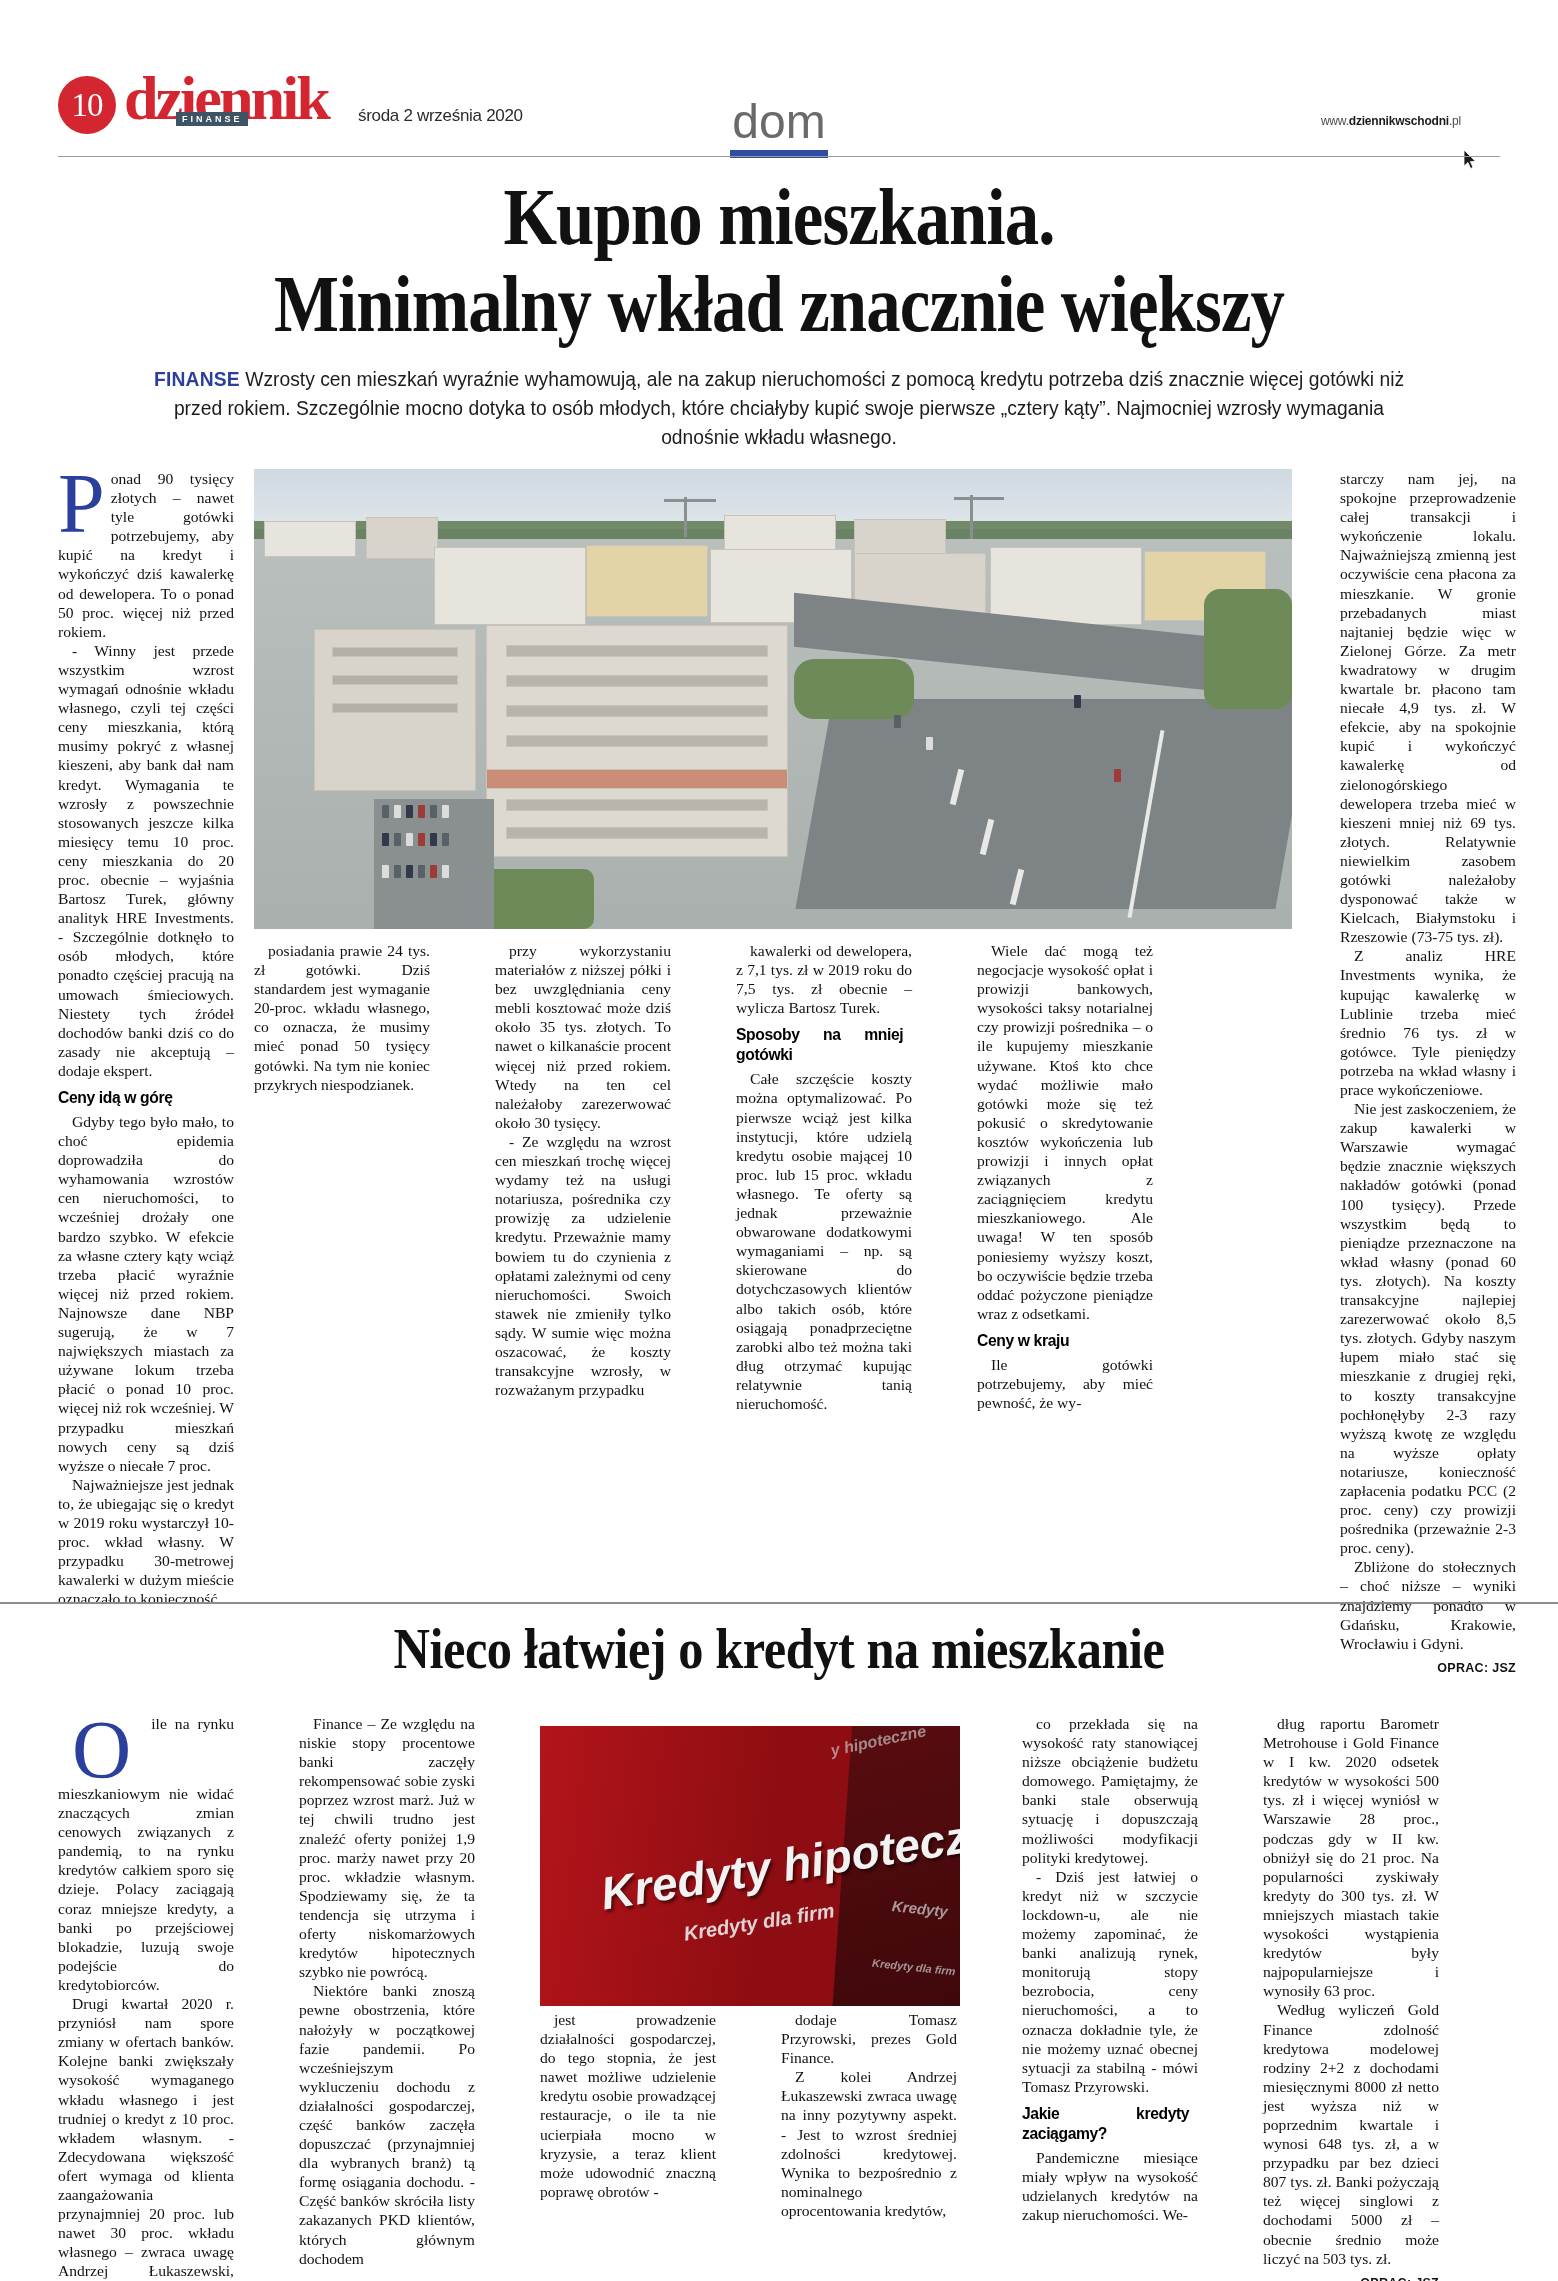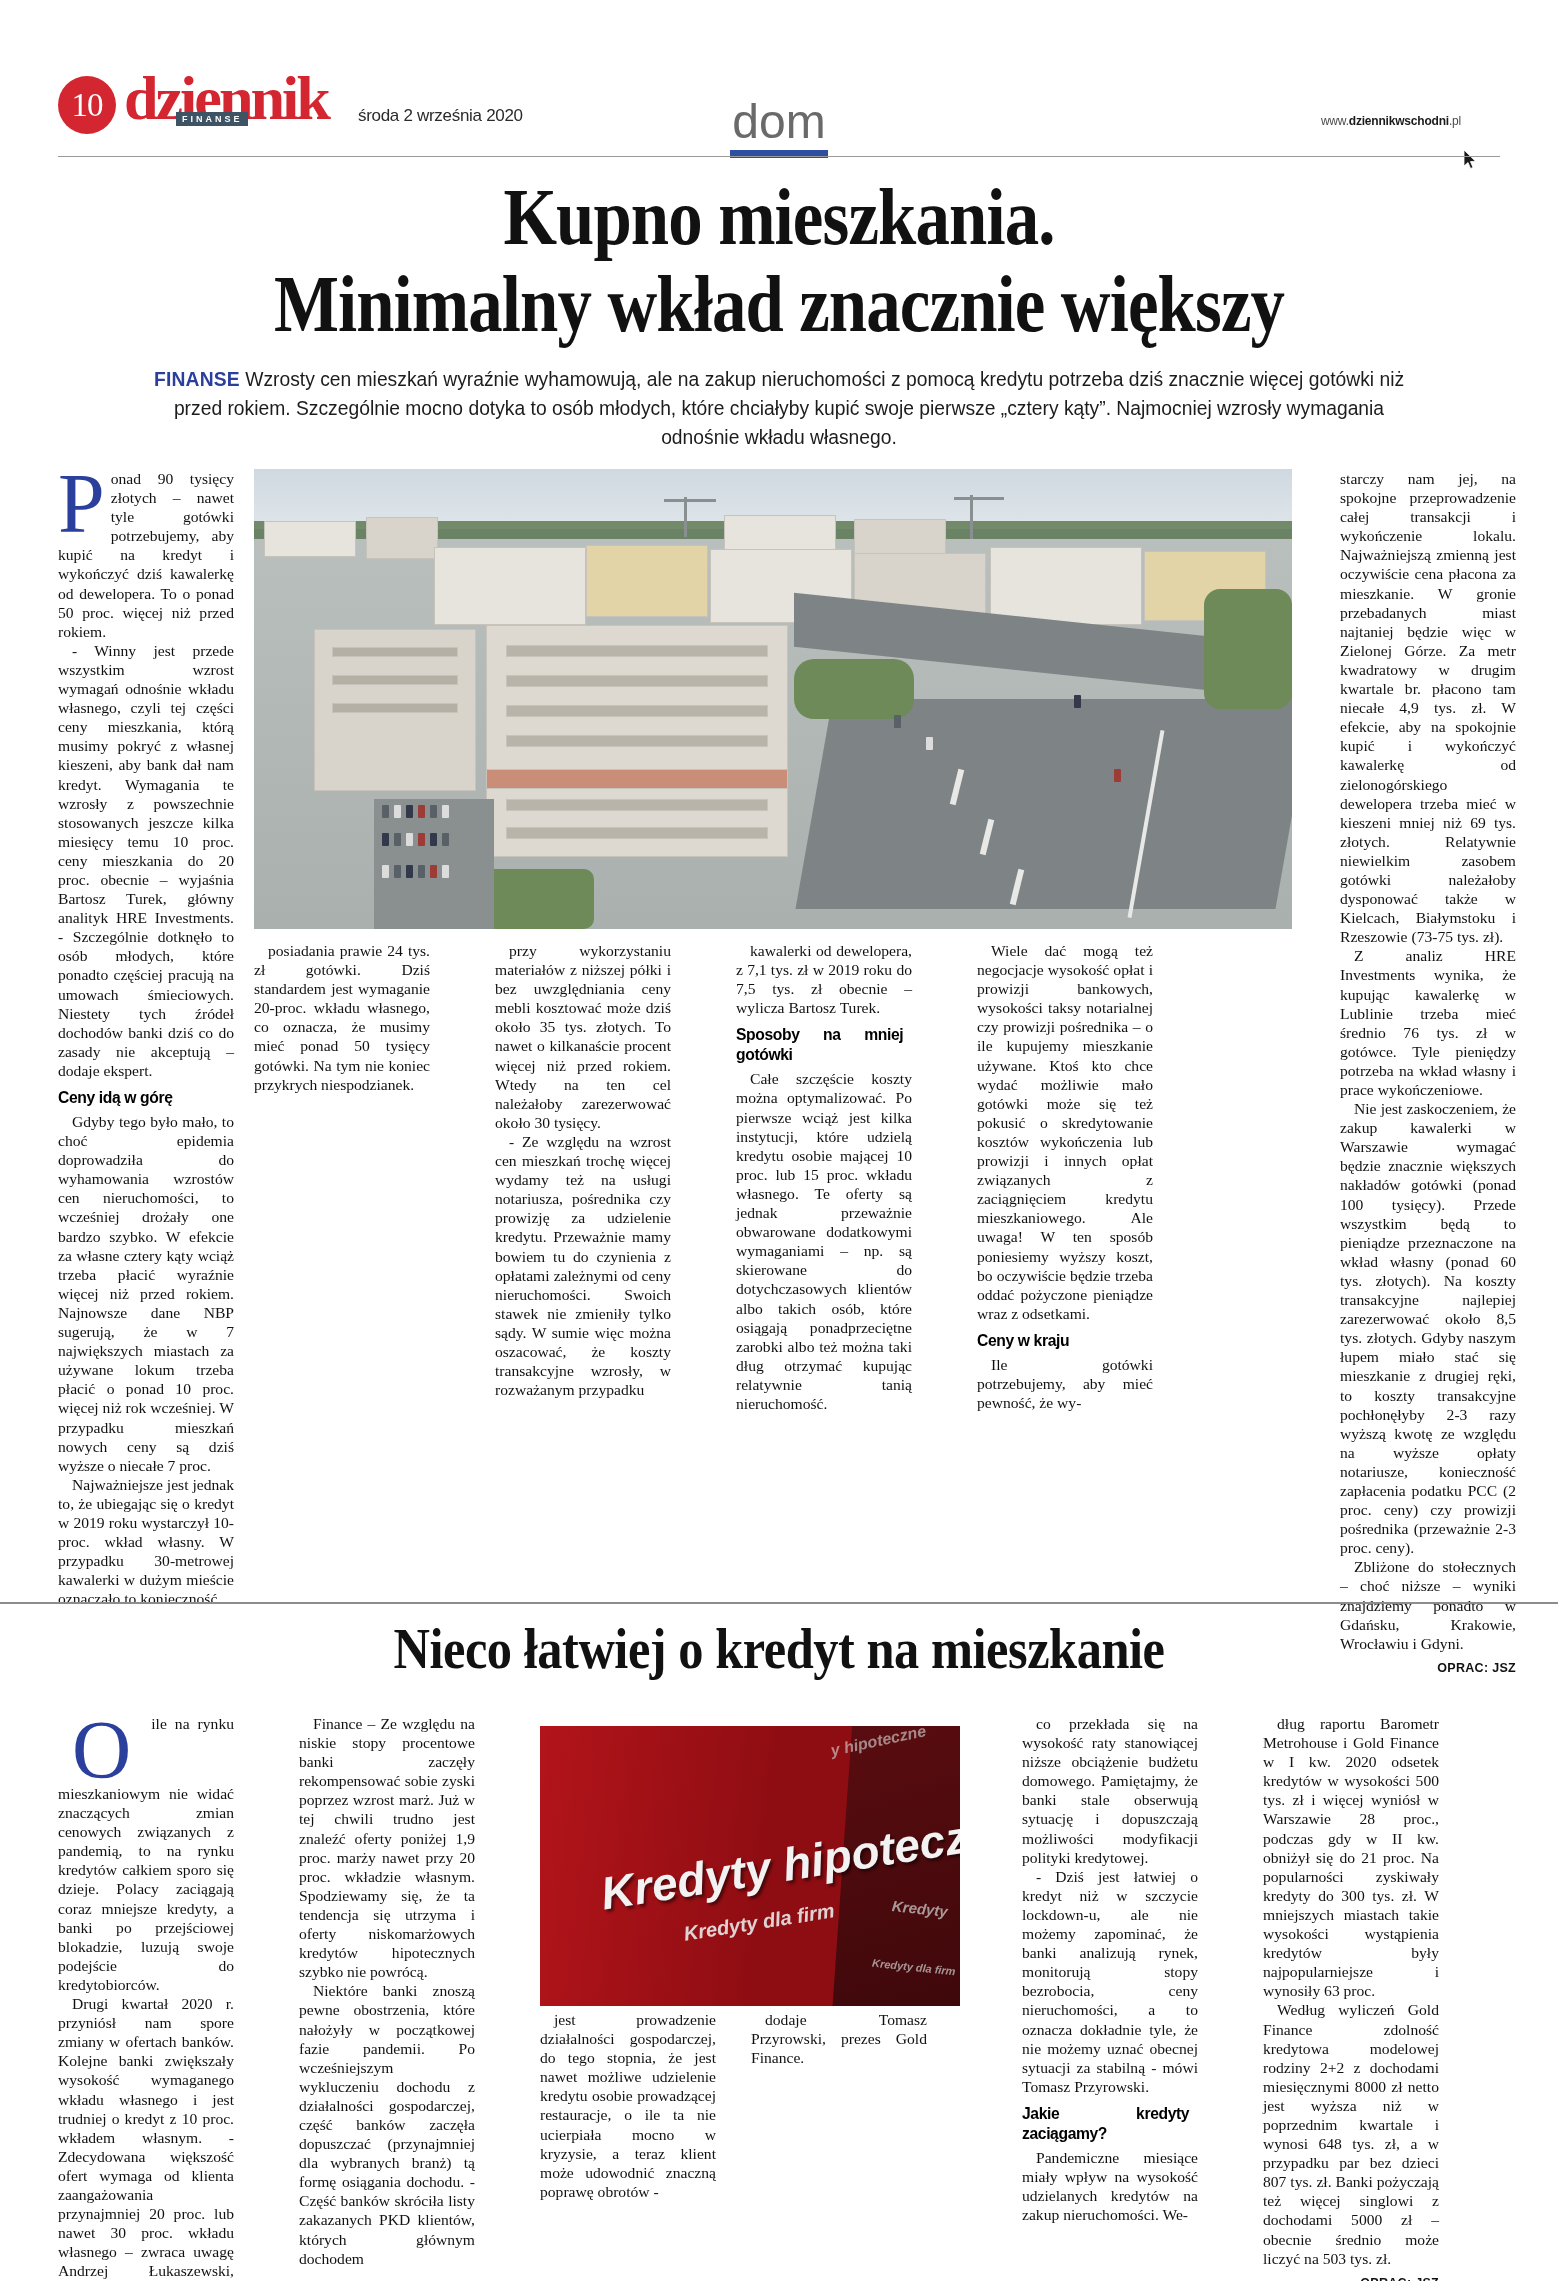--- a/index.html
+++ b/index.html
@@ -113,21 +113,21 @@
   .a2 .acol{position:absolute;top:0;width:176px;
     font-family:"Liberation Serif",serif;font-size:15.6px;line-height:19.1px;text-align:justify;color:#111;}
   .a2 .acol p{margin:0;text-indent:14px;}
   .b1{left:0;} .b2{left:241px;} .b5{left:964px;} .b6{left:1205px;}
 
   .photo2{
     position:absolute;left:540px;top:1660px;width:420px;height:280px;overflow:hidden;background:#7e0f14;
   }
   .b3low{position:absolute;left:482px;top:296px;width:176px;
     font-family:"Liberation Serif",serif;font-size:15.6px;line-height:19.1px;text-align:justify;}
-  .b4low{position:absolute;left:693px;top:296px;width:176px;
+  .b4low{position:absolute;left:723px;top:296px;width:176px;
     font-family:"Liberation Serif",serif;font-size:15.6px;line-height:19.1px;text-align:justify;}
   .b3low p,.b4low p{margin:0;text-indent:14px;}
 
   .oprac{
     font-family:"Liberation Sans",sans-serif;font-weight:700;font-size:12.5px;
     text-align:right;letter-spacing:0.3px;margin-top:6px;
   }
 
   
   .sky{position:absolute;left:0;top:0;width:100%;height:60px;background:linear-gradient(#cfd9e0,#dfe6ea);}
@@ -322,20 +322,21 @@
       <p class="noind">Finance – Ze względu na niskie stopy procentowe banki zaczęły rekompensować sobie zyski poprzez wzrost marż. Już w tej chwili trudno jest znaleźć oferty poniżej 1,9 proc. marży nawet przy 20 proc. wkładzie własnym. Spodziewamy się, że ta tendencja się utrzyma i oferty niskomarżowych kredytów hipotecznych szybko nie powrócą.</p>
       <p>Niektóre banki znoszą pewne obostrzenia, które nałożyły w początkowej fazie pandemii. Po wcześniejszym wykluczeniu dochodu z działalności gospodarczej, część banków zaczęła dopuszczać (przynajmniej dla wybranych branż) tą formę osiągania dochodu. - Część banków skróciła listy zakazanych PKD klientów, których głównym dochodem</p>
     </div>
 
     <div class="b3low">
       <p class="noind">jest prowadzenie działalności gospodarczej, do tego stopnia, że jest nawet możliwe udzielenie kredytu osobie prowadzącej restauracje, o ile ta nie ucierpiała mocno w kryzysie, a teraz klient może udowodnić znaczną poprawę obrotów -</p>
     </div>
 
     <div class="b4low">
       <p class="noind">dodaje Tomasz Przyrowski, prezes Gold Finance.</p>
+      <p>Z kolei Andrzej Łukaszewski zwraca uwagę na inny pozytywny aspekt. - Jest to wzrost średniej zdolności kredytowej. Wynika to bezpośrednio z nominalnego oprocentowania kredytów,</p>
     </div>
 
     <div class="acol b5">
       <p class="noind">co przekłada się na wysokość raty stanowiącej niższe obciążenie budżetu domowego. Pamiętajmy, że banki stale obserwują sytuację i dopuszczają możliwości modyfikacji polityki kredytowej.</p>
       <p>- Dziś jest łatwiej o kredyt niż w szczycie lockdown-u, ale nie możemy zapominać, że banki analizują rynek, monitorują stopy bezrobocia, ceny nieruchomości, a to oznacza dokładnie tyle, że nie możemy uznać obecnej sytuacji za stabilną - mówi Tomasz Przyrowski.</p>
       <div class="subhead">Jakie kredyty zaciągamy?</div>
       <p>Pandemiczne miesiące miały wpływ na wysokość udzielanych kredytów na zakup nieruchomości. We-</p>
     </div>
 
     <div class="acol b6">

